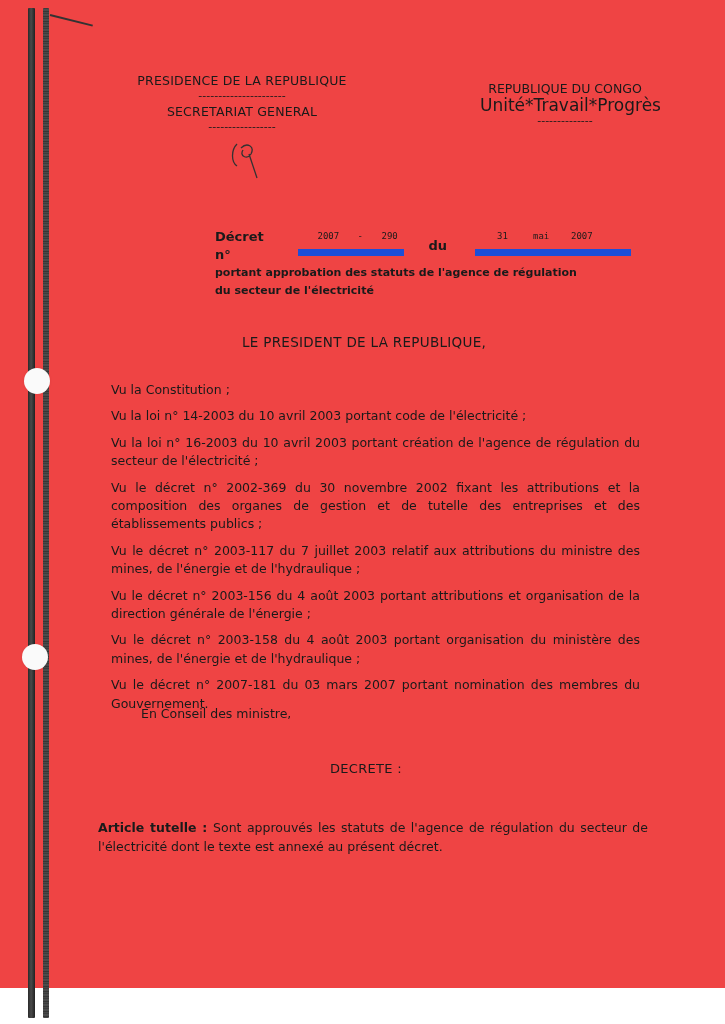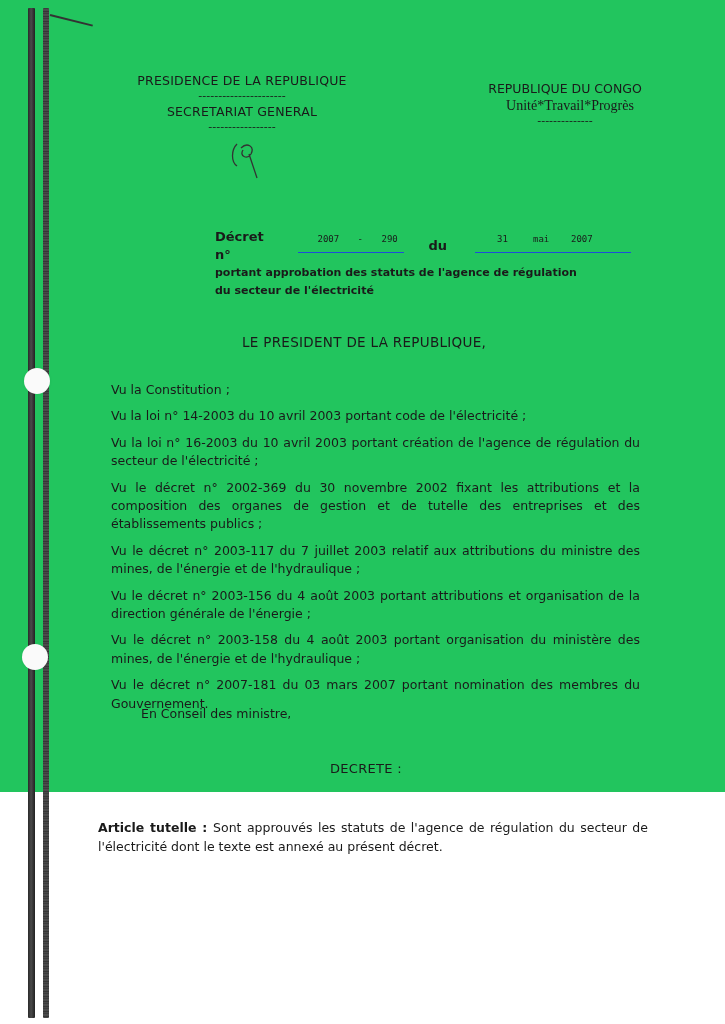--- a/index.html
+++ b/index.html
@@ -11,22 +11,22 @@
       width: 725px;
       height: 1024px;
       position: relative;
       overflow: hidden;
       font-family: "DejaVu Sans", sans-serif;
       color: #1a1a1a;
     }
     .page {
       position: absolute;
       left: 0; top: 0;
-      width: 725px; height: 792px;
-      background: #22c55e;
+      width: 725px; height: 988px;
+      background: #ef4444;
     }
     
     .bind-strip {
       position: absolute;
       top: 8px;
       width: 7px;
       height: 1010px;
       background: linear-gradient(90deg, #2a2a2a 0%, #4a4a4a 45%, #222 100%);
       border-radius: 1px;
     }
@@ -62,21 +62,21 @@
     }
     .hdr-left .dashes { letter-spacing: 0; font-size: 11px; line-height: 14px; }
     .hdr-right {
       position: absolute;
       left: 470px; top: 80px;
       width: 190px;
       text-align: center;
       font-size: 12.5px;
       line-height: 17px;
     }
-    .hdr-right .motto { font-size: 14px; padding-left: 10px; font-family: Liberation Serif, serif; }
+    .hdr-right .motto { font-size: 17px; padding-left: 10px; }
     .hdr-right .dashes { font-size: 11px; line-height: 14px; }
 
     .signature-mark {
       position: absolute;
       left: 227px; top: 138px;
       width: 36px; height: 46px;
     }
 
     .decret-title {
       position: absolute;
@@ -86,21 +86,21 @@
       line-height: 18px;
     }
     .decret-line {
       display: flex;
       align-items: center;
       font-weight: bold;
       gap: 20px;
     }
     .fill-field {
       position: relative;
-      border-bottom: 1px solid #1d4ed8;
+      border-bottom: 7px solid #1d4ed8;
       height: 16px;
       margin: 0 4px 3px 2px;
     }
     .fill-field.num { width: 122px; }
     .fill-field.date { width: 178px; margin-left: 8px; }
     .fill-field span {
       position: absolute;
       top: -6px;
       font-family: "DejaVu Sans Mono", monospace;
       font-size: 9px;

